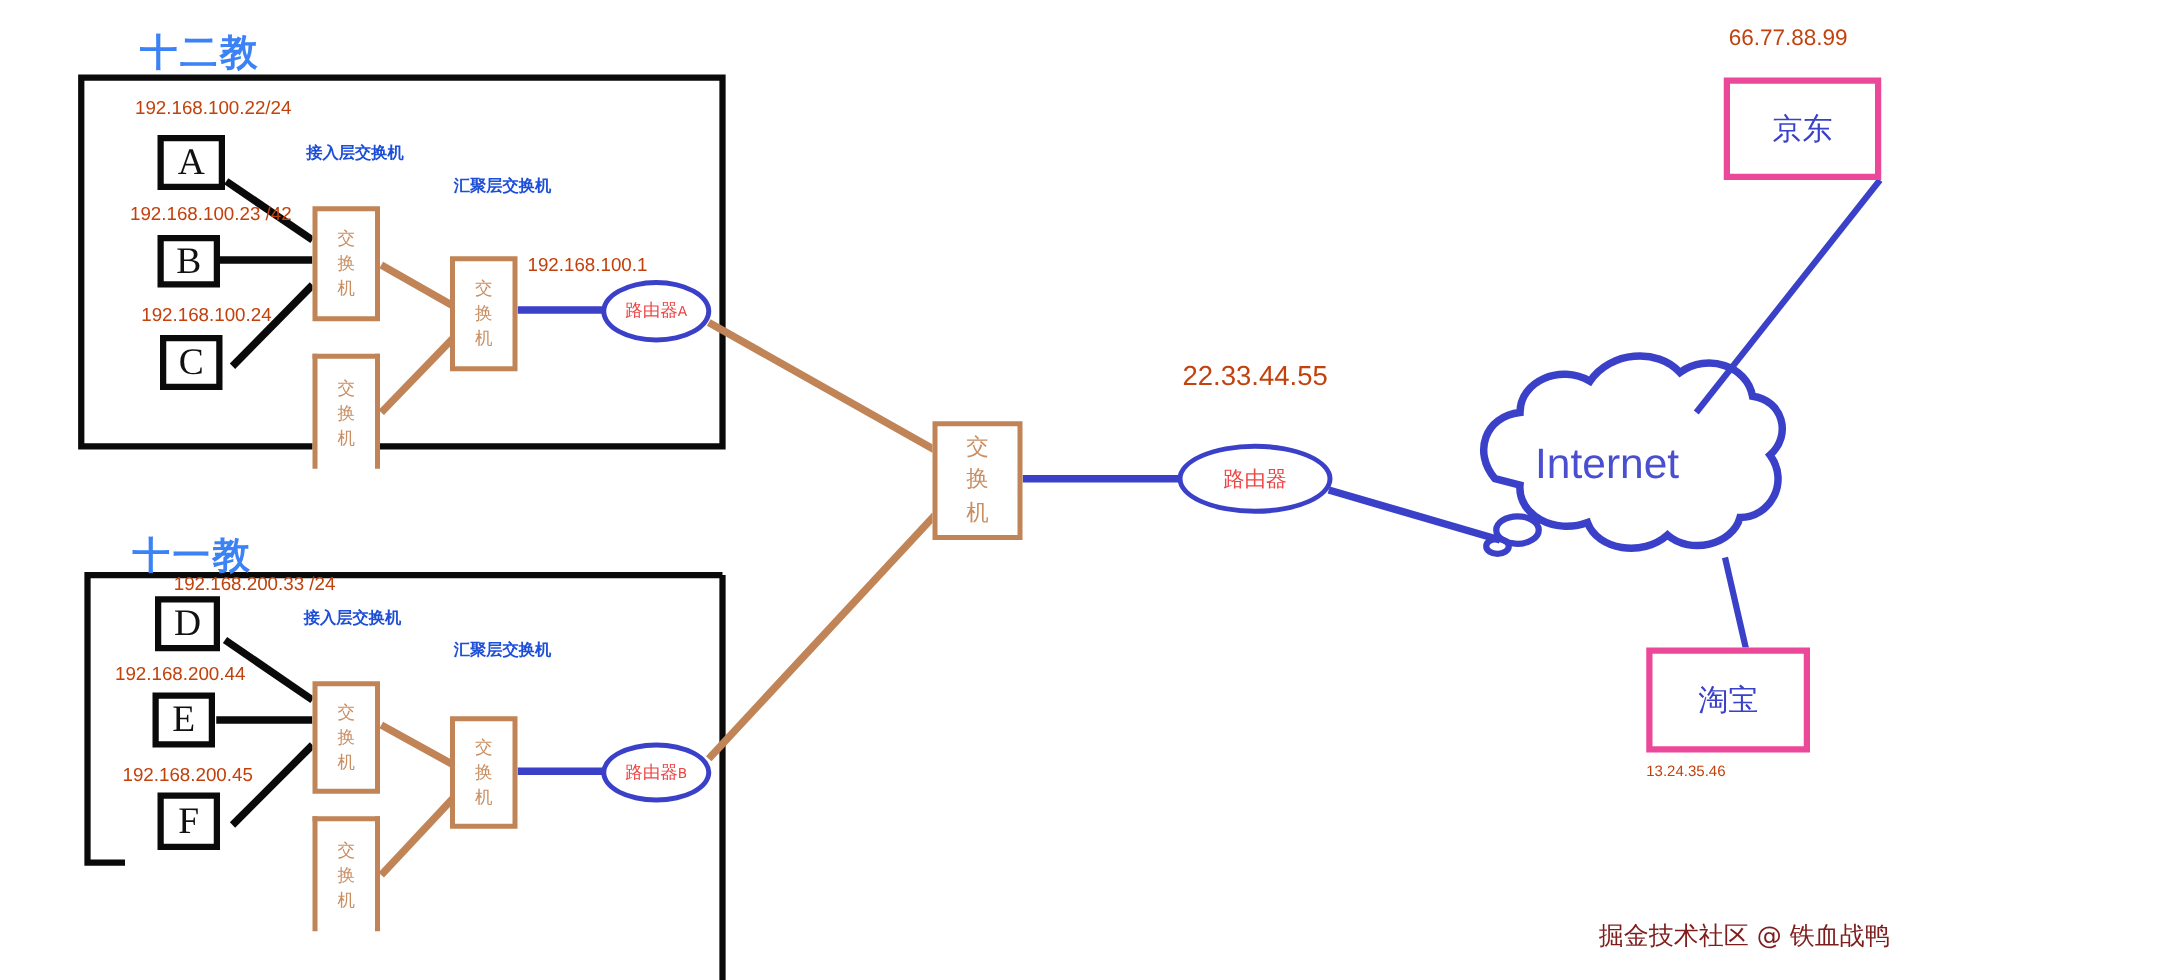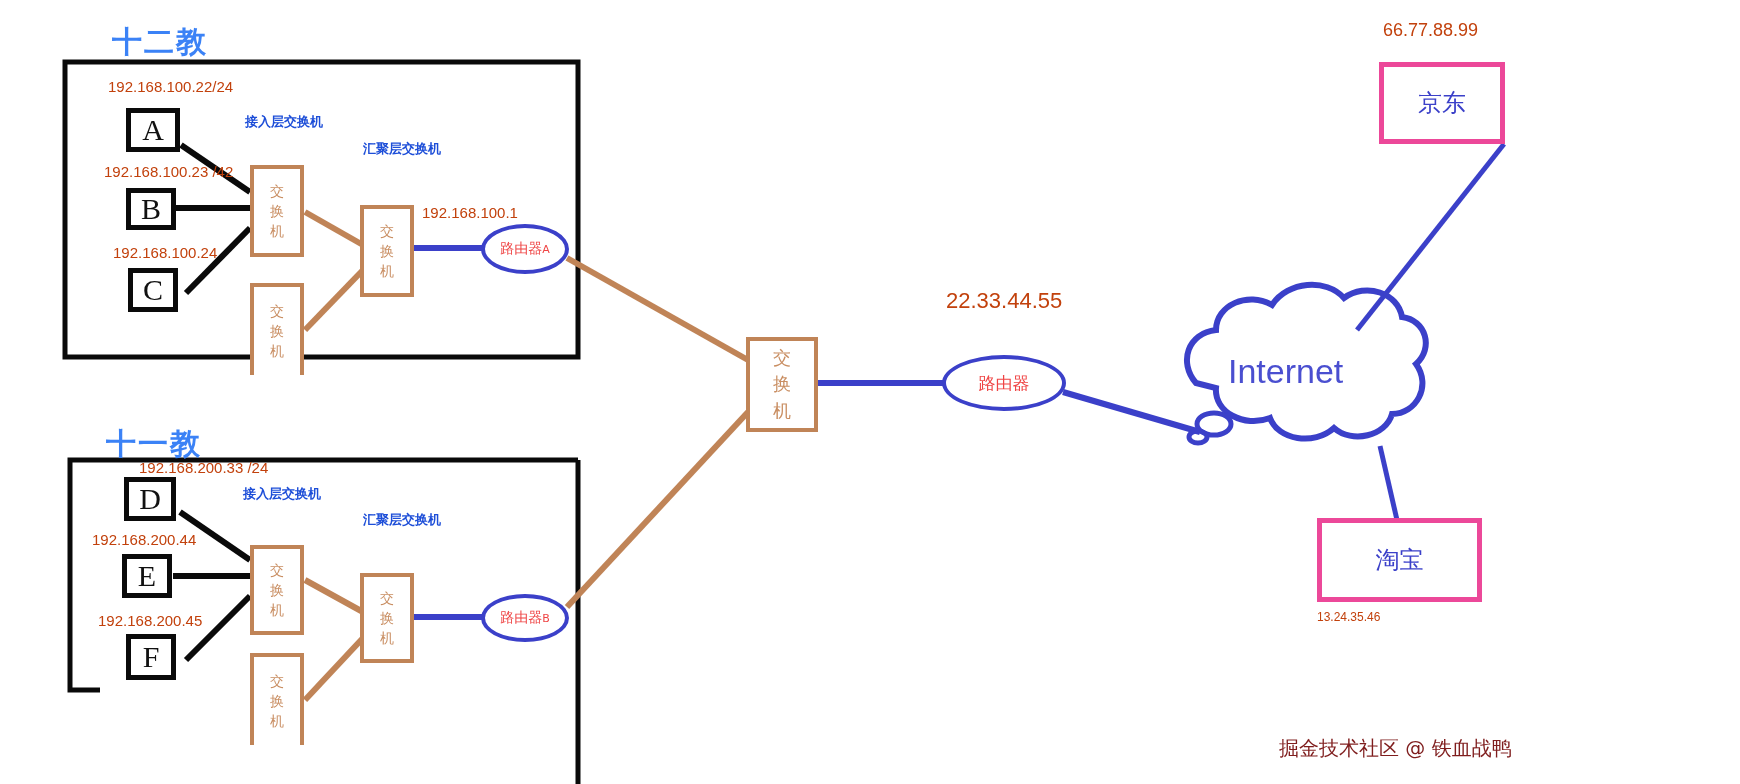--- a/index.html
+++ b/index.html
@@ -201,20 +201,20 @@
     <span>路由器</span>
   </div>
 
   <div class="cloudtext" style="left:1228px;top:352px;">Internet</div>
 
   <div class="ip" style="left:1383px;top:20px;font-size:18px;">66.77.88.99</div>
   <div class="node site" style="left:1379px;top:62px;width:126px;height:82px;">
     <span>京东</span>
   </div>
 
-  <div class="node site" style="left:1317px;top:518px;width:165px;height:84px;">
+  <div class="node site" style="left:1317px;top:518px;width:131px;height:84px;">
     <span>淘宝</span>
   </div>
   <div class="ip" style="left:1317px;top:610px;font-size:12px;">13.24.35.46</div>
 
   <div class="watermark" style="left:1279px;top:735px;">掘金技术社区 @ 铁血战鸭</div>
 
 </div>
 
 </body></html>

